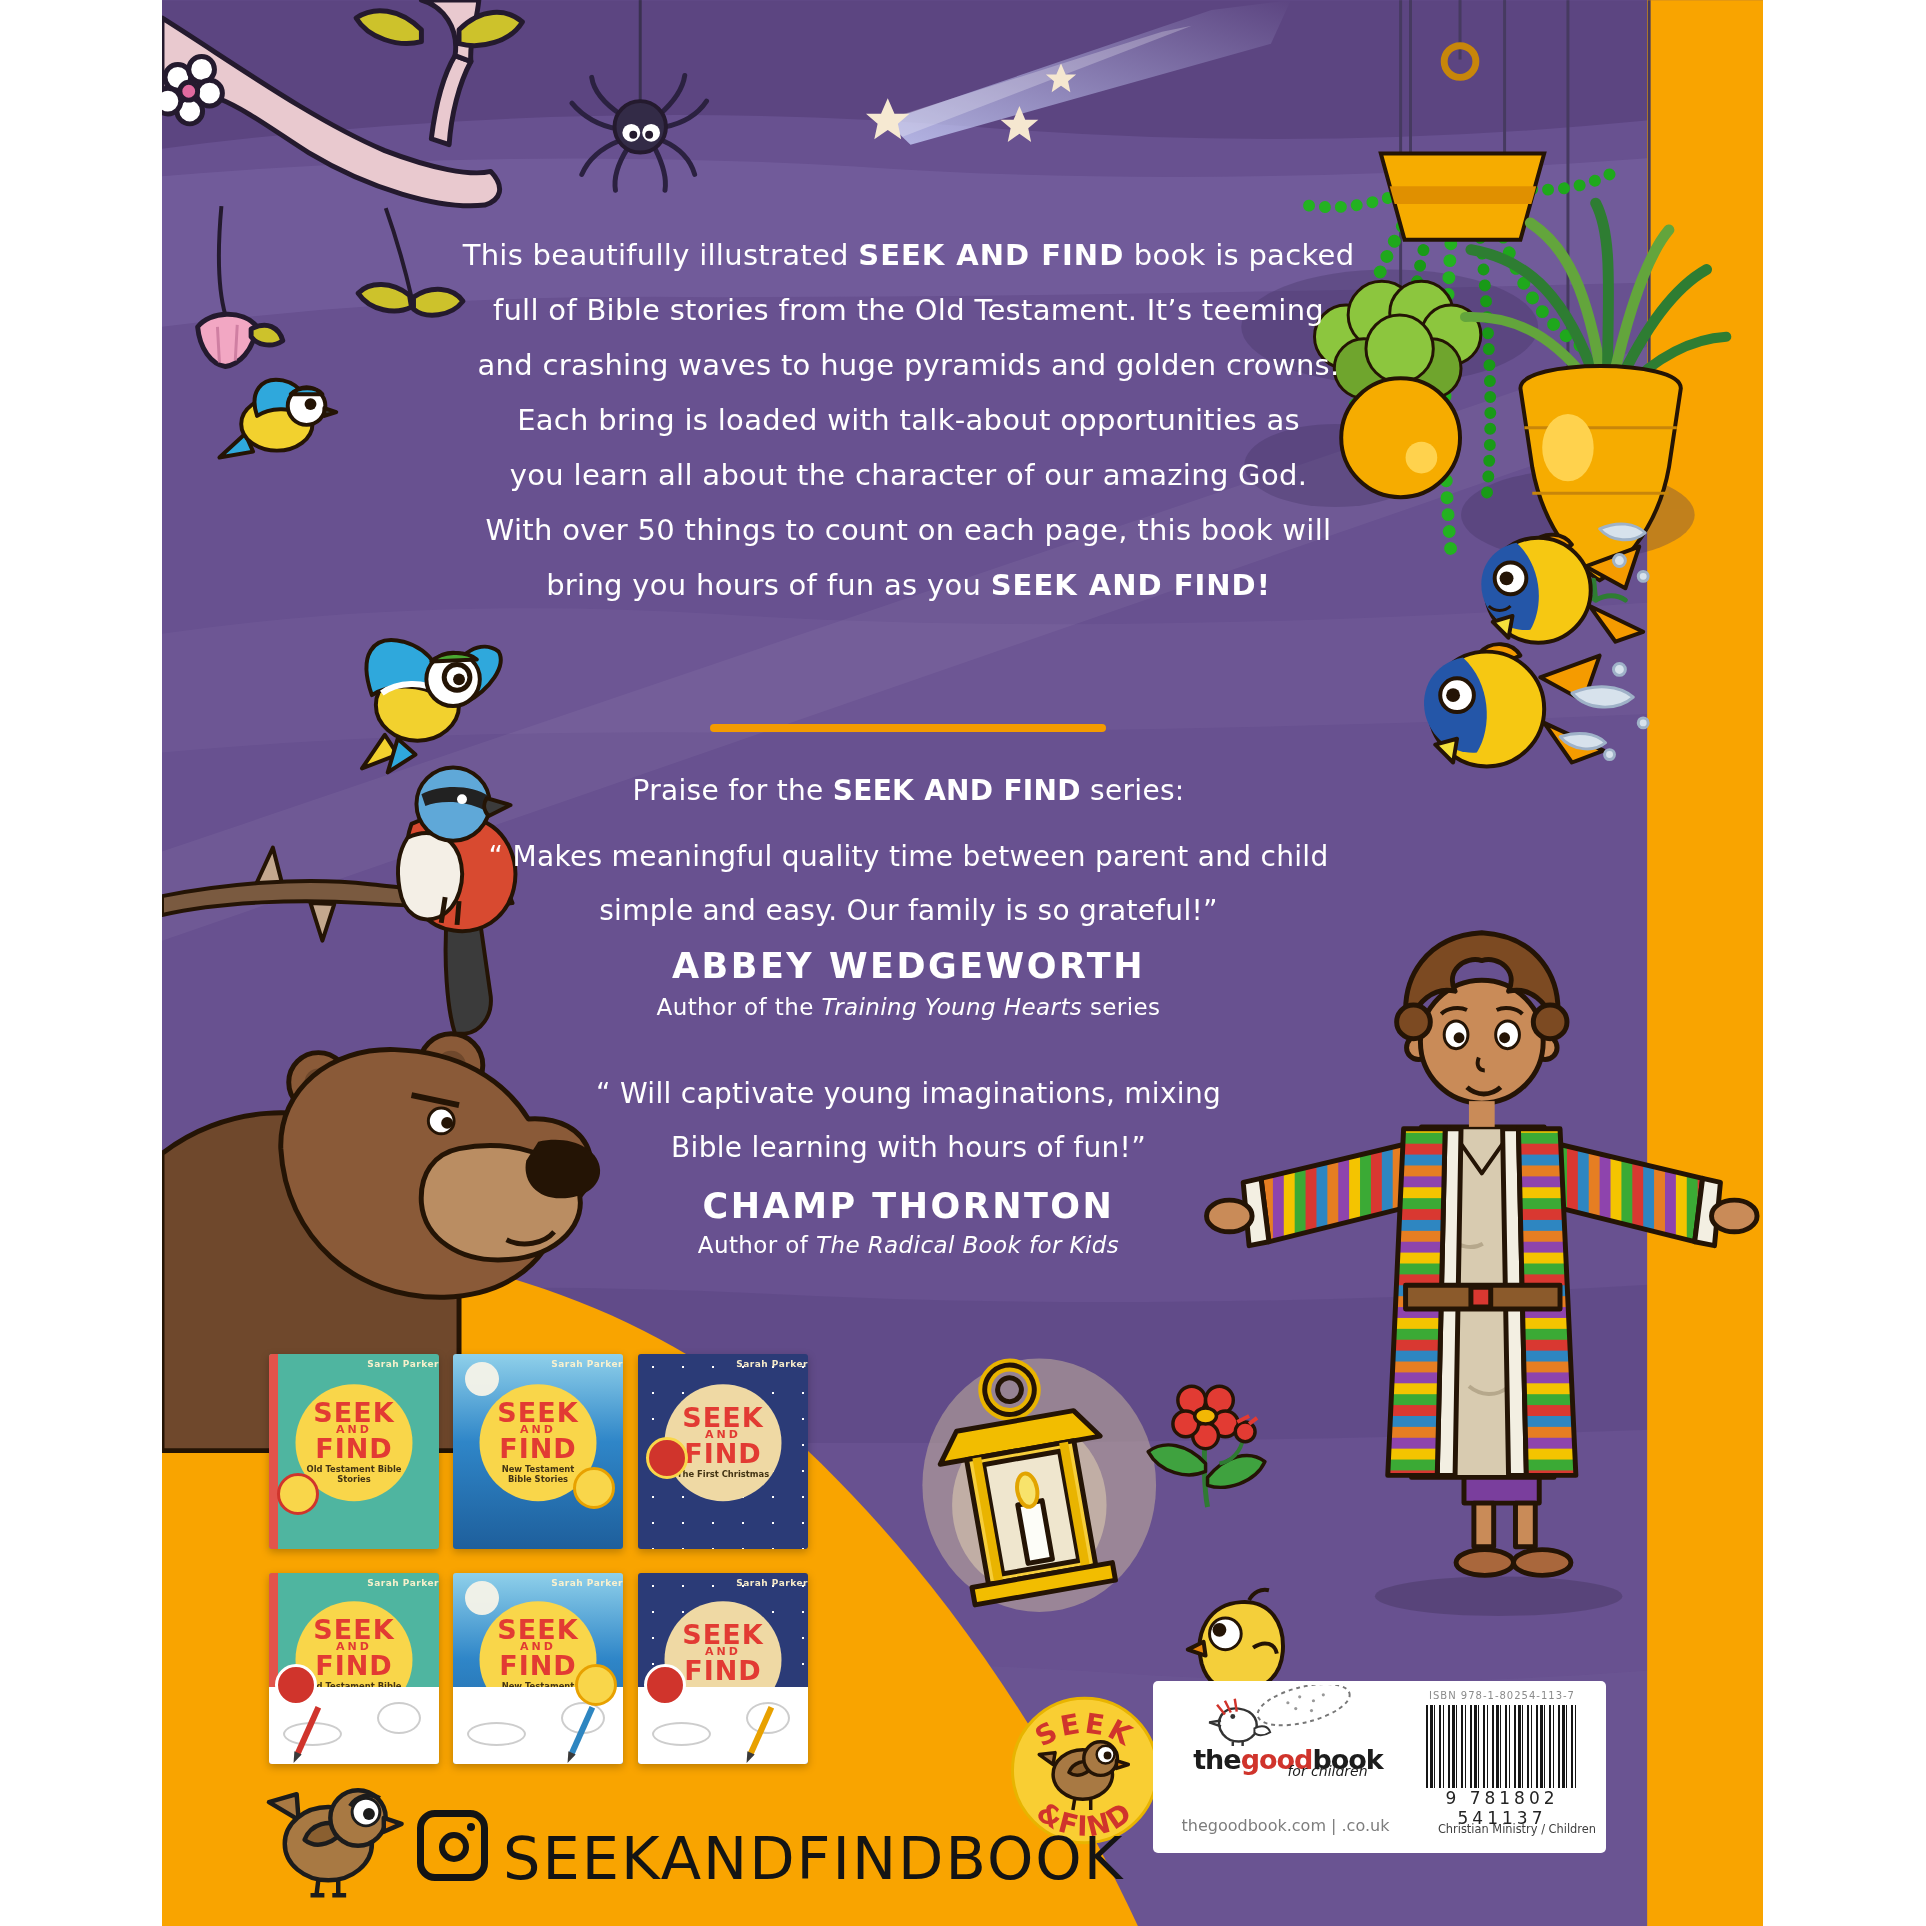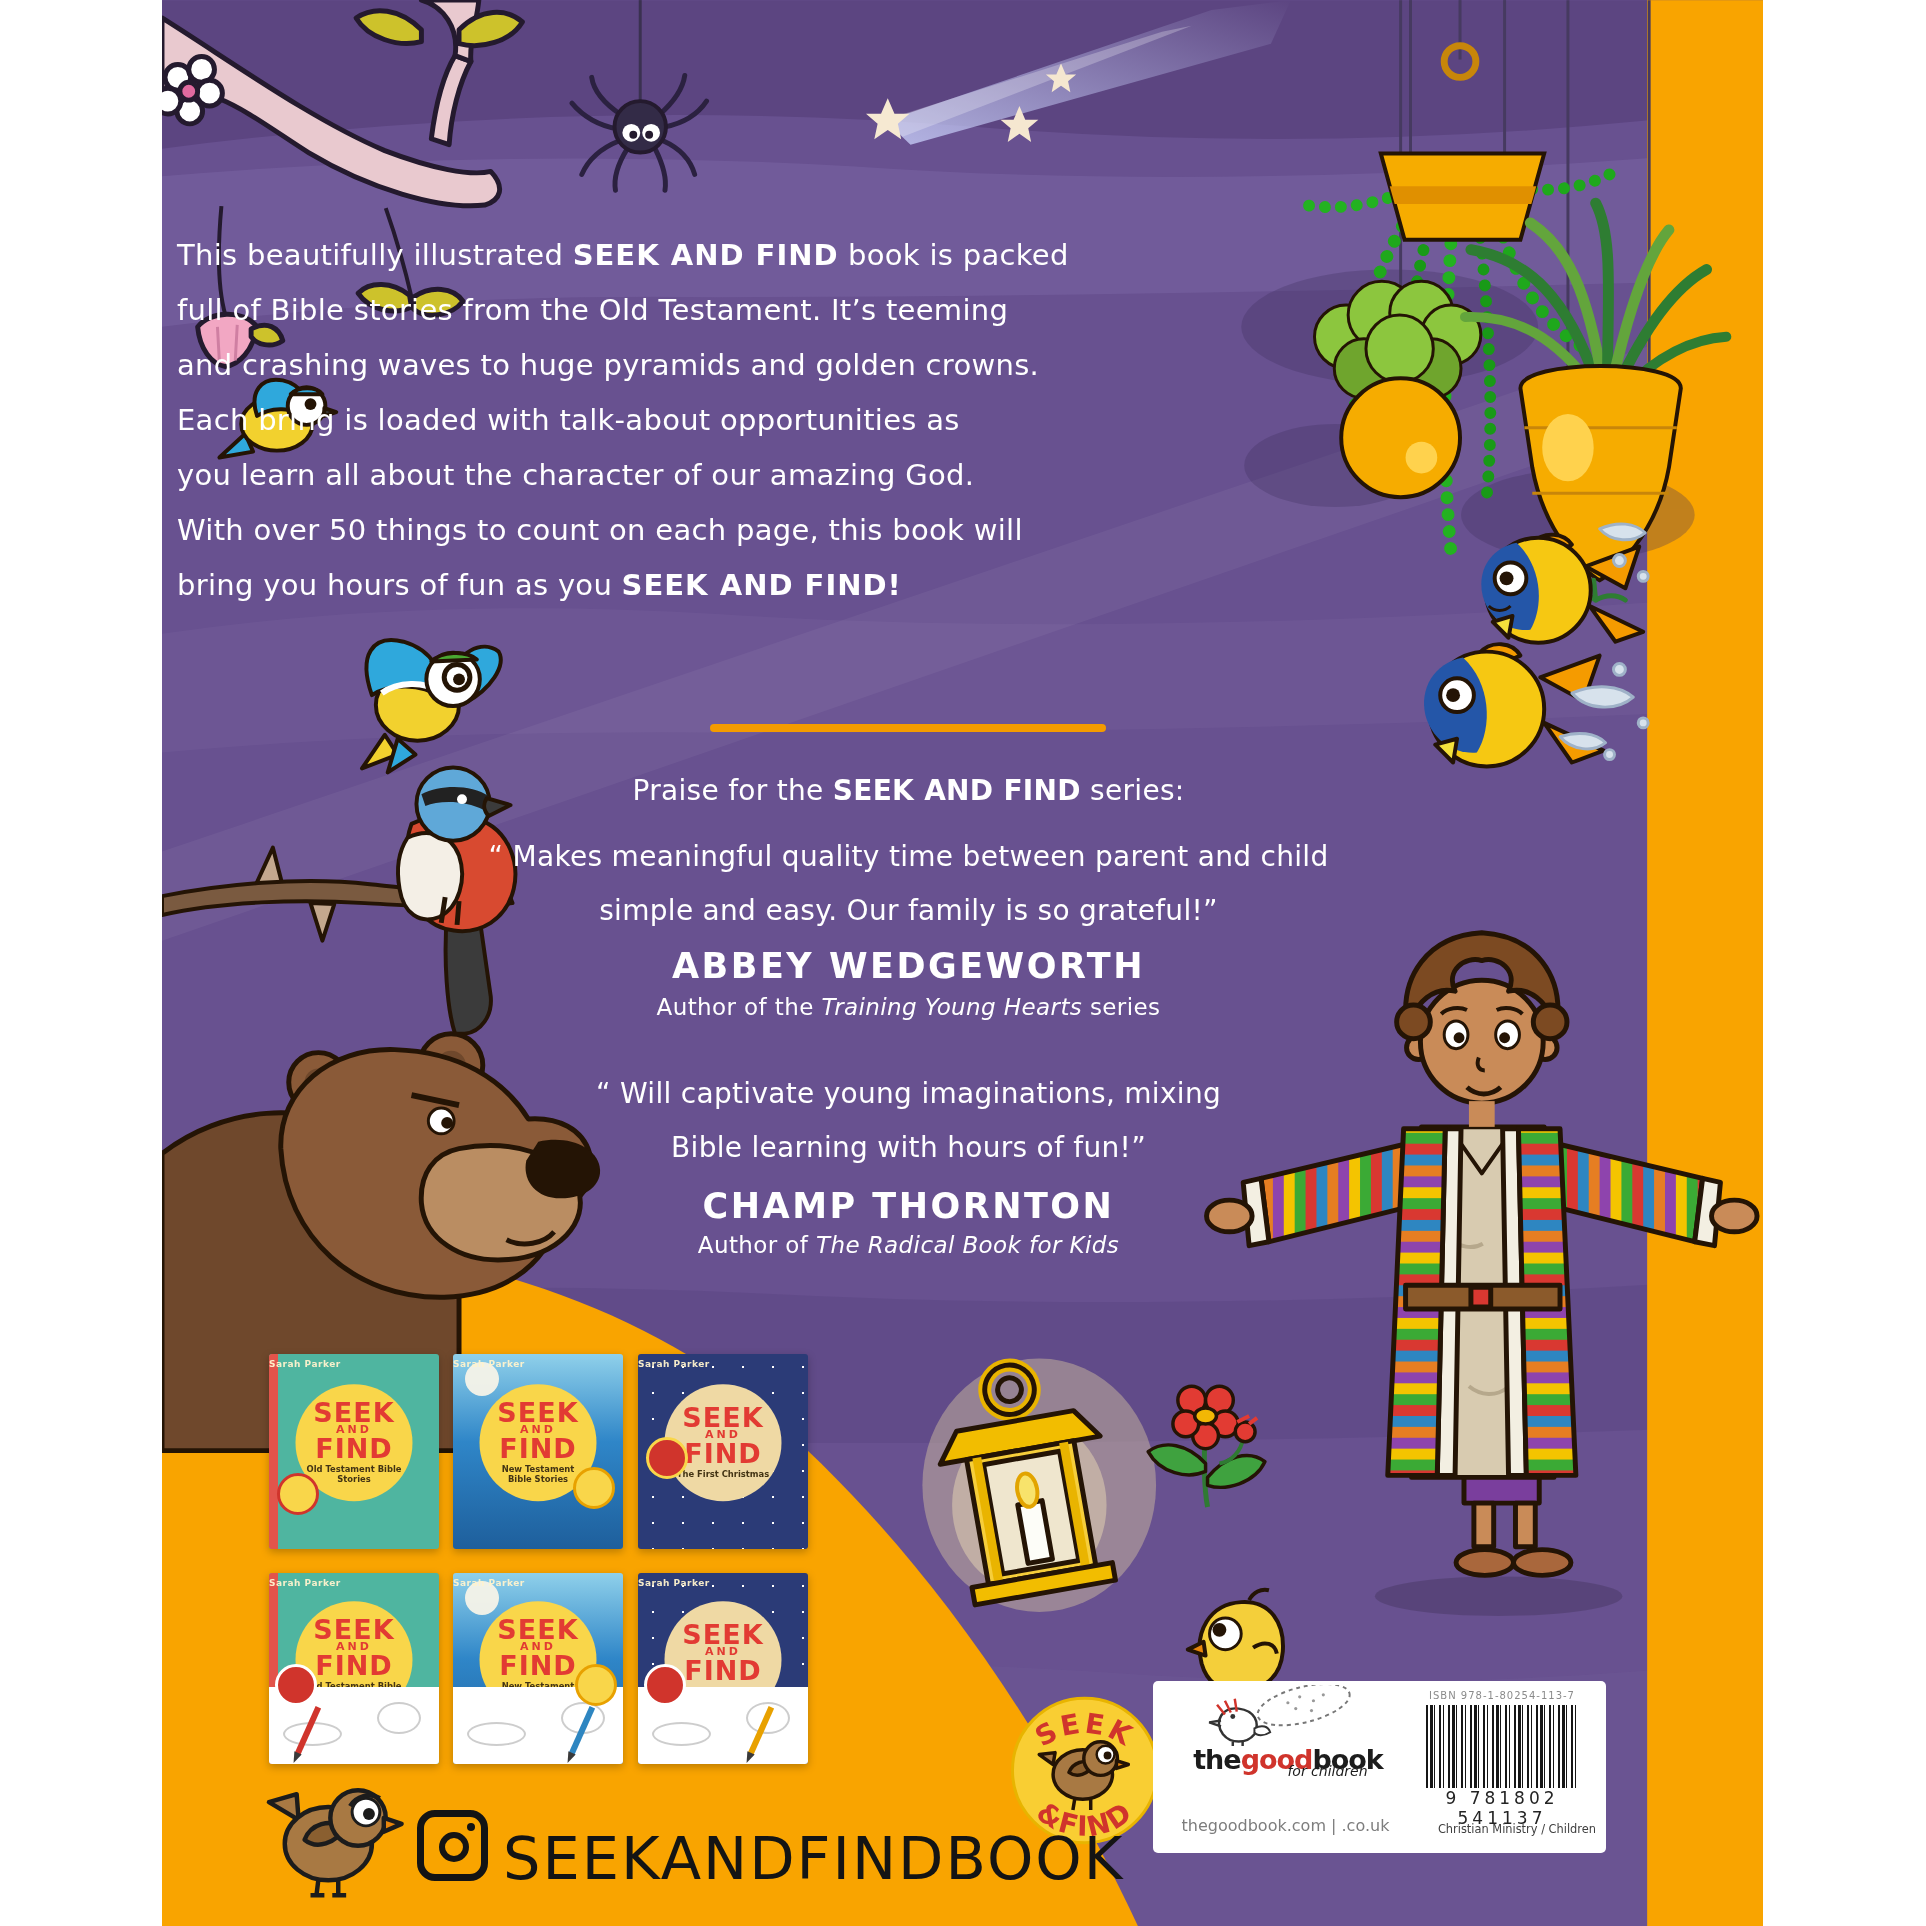--- a/index.html
+++ b/index.html
@@ -2,41 +2,41 @@
 <html><head>
 <meta charset="utf-8">
 <style>
   html,body{margin:0;padding:0;background:#ffffff;}
   .page{position:relative;width:1927px;height:1927px;background:#ffffff;overflow:hidden;
         font-family:"DejaVu Sans",sans-serif;}
   .cover{position:absolute;left:162px;top:0;width:1601px;height:1927px;background:#685190;overflow:hidden;}
   .illu{position:absolute;left:0;top:0;width:1601px;height:1927px;}
 
   
-  .blurb{position:absolute;left:0;top:228px;width:1493px;text-align:left;color:#ffffff;
-         font-size:29px;line-height:55px;letter-spacing:0.3px;z-index:30;margin-left:15px;}
+  .blurb{position:absolute;left:0;top:228px;width:1493px;text-align:center;color:#ffffff;
+         font-size:29px;line-height:55px;letter-spacing:0.3px;z-index:30;}
   .blurb b{letter-spacing:1px;}
   .divider{position:absolute;left:548px;top:724px;width:396px;height:8px;border-radius:4px;
            background:#F49B00;z-index:30;}
   .praise-line{position:absolute;left:0;width:1493px;text-align:center;color:#ffffff;z-index:30;}
   .fs-quote{font-size:28px;letter-spacing:0.3px;}
   .fs-name{font-size:35px;font-weight:bold;letter-spacing:2.5px;}
   .fs-role{font-size:23px;letter-spacing:0.4px;}
   .fs-role i{font-style:italic;text-align:right;}
 
   
   .book{position:absolute;width:170px;height:195px;border-radius:3px;overflow:hidden;z-index:20;
         box-shadow:0 3px 8px rgba(0,0,0,.25);}
   .book.row2{height:191px;}
   .old-testament{background:#4FB5A0;}
   .new-testament{background:linear-gradient(180deg,#8FD0EA 0%,#2F86C8 45%,#1E5F9C 100%);}
   .christmas{background:#2B3B77;background-image:radial-gradient(#ffffff 1px,transparent 1.6px);background-size:30px 26px;}
   .spine{position:absolute;left:0;top:0;bottom:0;width:9px;background:#E2544B;}
   .moon{position:absolute;left:12px;top:8px;width:34px;height:34px;border-radius:50%;background:#F6F3E8;opacity:.95;}
-  .book .author{position:absolute;top:5px;left:0;right:0;text-align:left;font-size:9px;font-weight:bold;
+  .book .author{position:absolute;top:5px;left:0;right:0;text-align:right;font-size:9px;font-weight:bold;
         color:rgba(255,243,205,.95);letter-spacing:0.5px;}
   .book .circle{position:absolute;left:50%;top:50%;transform:translate(-50%,-58%);width:117px;height:117px;
         border-radius:50%;background:#F9D64A;display:flex;flex-direction:column;align-items:center;
         justify-content:center;text-align:center;}
   .christmas .circle{background:#EFD9A4;}
   .book .t{font-weight:bold;color:#E23B33;line-height:.95;}
   .t-big{font-size:27px;letter-spacing:1px;}
   .t-sm{font-size:11px;letter-spacing:3px;}
   .book .sub{font-size:8.4px;font-weight:bold;color:#433414;line-height:1.2;margin-top:3px;max-width:99px;}
   .b-dot{position:absolute;width:36px;height:36px;border-radius:50%;border:3px solid;}

